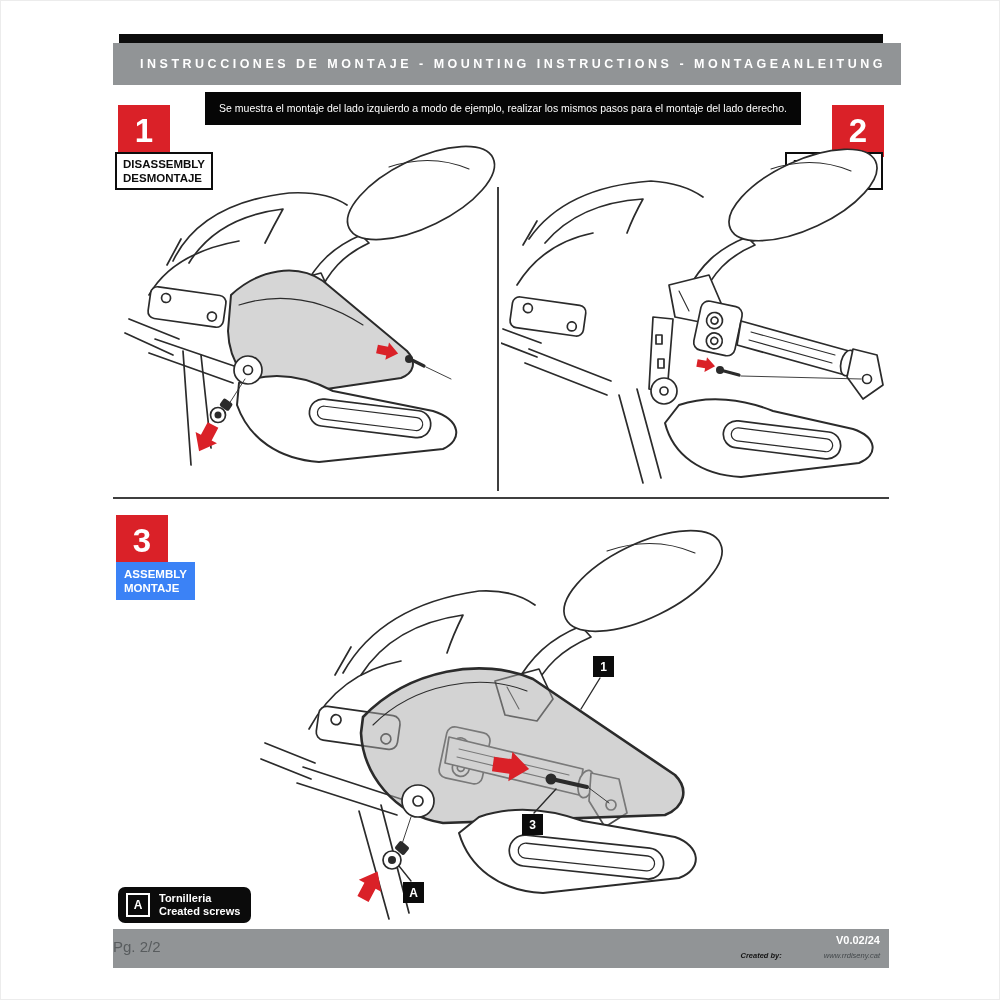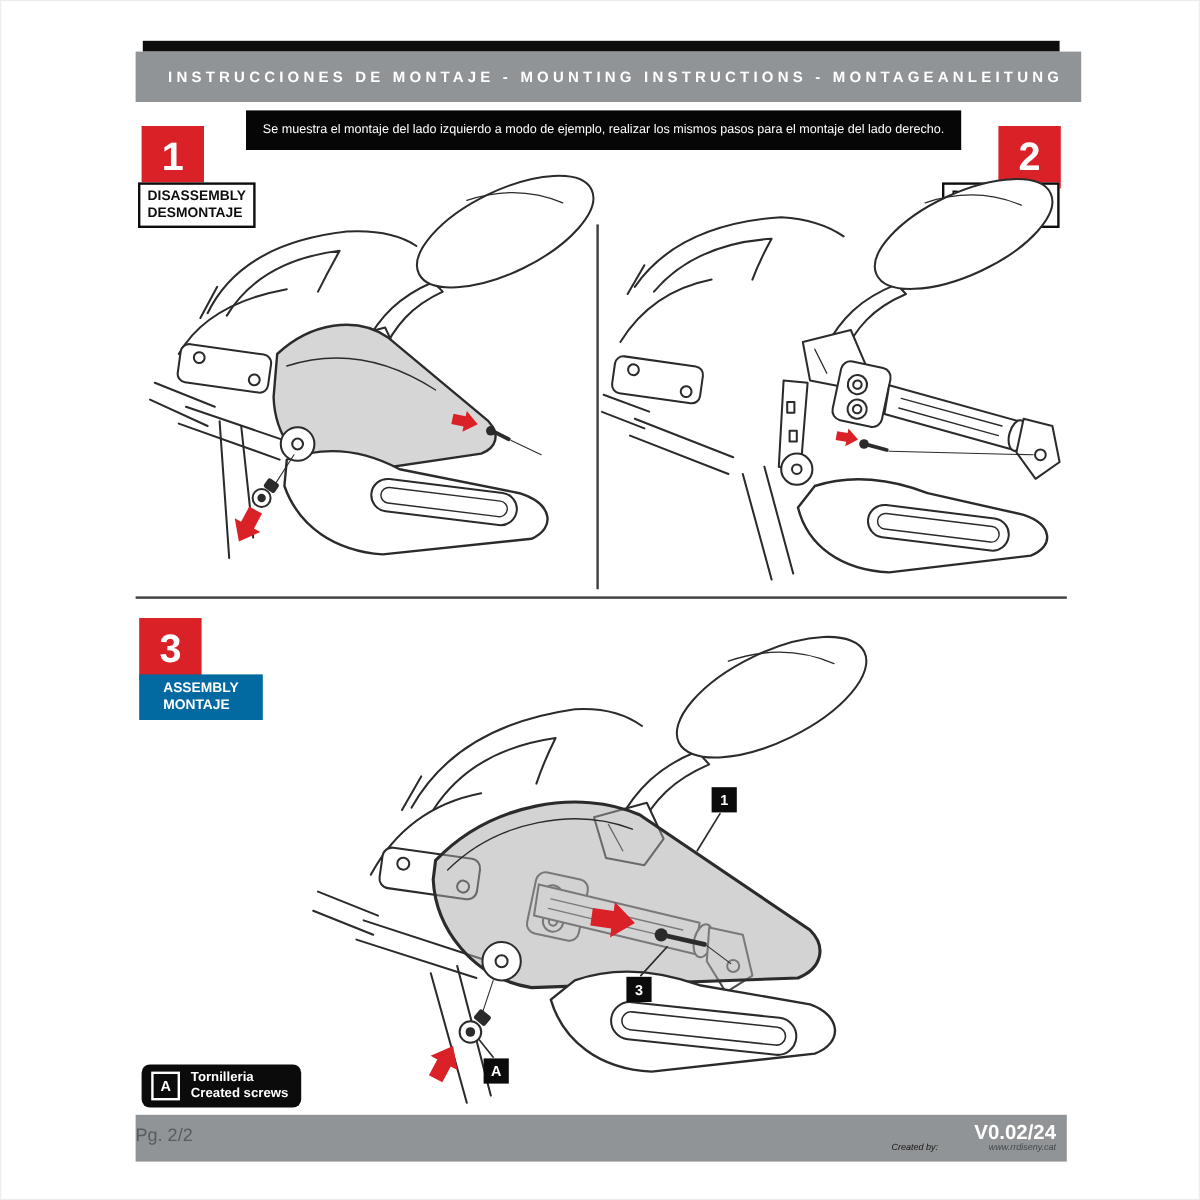--- a/index.html
+++ b/index.html
@@ -39,21 +39,21 @@
   .step2-num{left:831px;top:104px;}
   .step3-num{left:115px;top:514px;}
 
   .step-label{
     background:#ffffff;border:2.5px solid var(--ink-black);color:var(--ink-black);
     font-size:11.5px;font-weight:bold;line-height:14px;padding:3px 6px;white-space:nowrap;
   }
   .step1-label{left:114px;top:151px;}
   .step2-label{right:116px;top:151px;}
   .step3-label{
-    left:115px;top:561px;background:#0369a1;border:none;color:#ffffff;padding:5px 20px;
+    left:115px;top:561px;background:#3b82f6;border:none;color:#ffffff;padding:5px 8px;
   }
 
   .panel1{left:120px;top:142px;}
   .panel2{left:500px;top:142px;}
   .panel3{left:250px;top:520px;}
 
   .vdiv{left:496px;top:186px;width:2px;height:304px;background:#3f3f3f;}
   .hdiv{left:112px;top:496px;width:776px;height:2px;background:#3f3f3f;}
 
   .callout{
@@ -73,23 +73,23 @@
     width:20px;height:20px;border:2px solid #ffffff;display:flex;align-items:center;
     justify-content:center;font-size:12px;font-weight:bold;
   }
   .legend .txt{font-size:11px;font-weight:bold;line-height:13px;}
 
   .footer-bar{left:112px;top:928px;width:776px;height:39px;background:var(--bar-gray);}
   .footer-page{
     position:absolute;left:0;right:0;top:9px;text-align:left;
     color:#585c5e;font-size:15px;
   }
-  .footer-version{position:absolute;right:9px;top:5px;color:#ffffff;font-weight:bold;font-size:17px;}
+  .footer-version{position:absolute;right:9px;top:5px;color:#ffffff;font-weight:bold;font-size:11px;}
   .footer-credit{position:absolute;right:9px;top:22px;font-size:7.5px;font-style:italic;}
-  .footer-credit .lbl{color:#141414;font-weight:normal;}
+  .footer-credit .lbl{color:#141414;font-weight:bold;}
   .footer-credit .val{color:#42474a;padding-left:40px;}
 
   svg{display:block;}
 </style>
 </head>
 <body>
 
 <div class="page">
 
   <div class="abs top-strip"></div>

